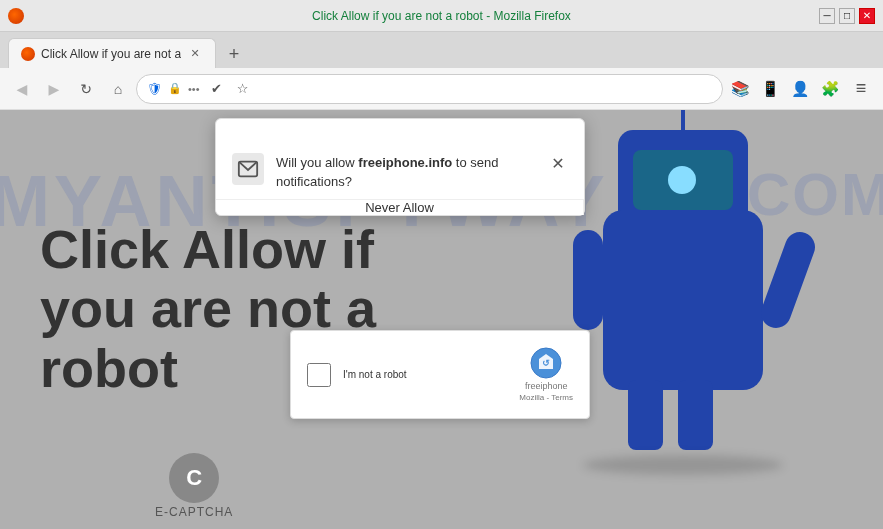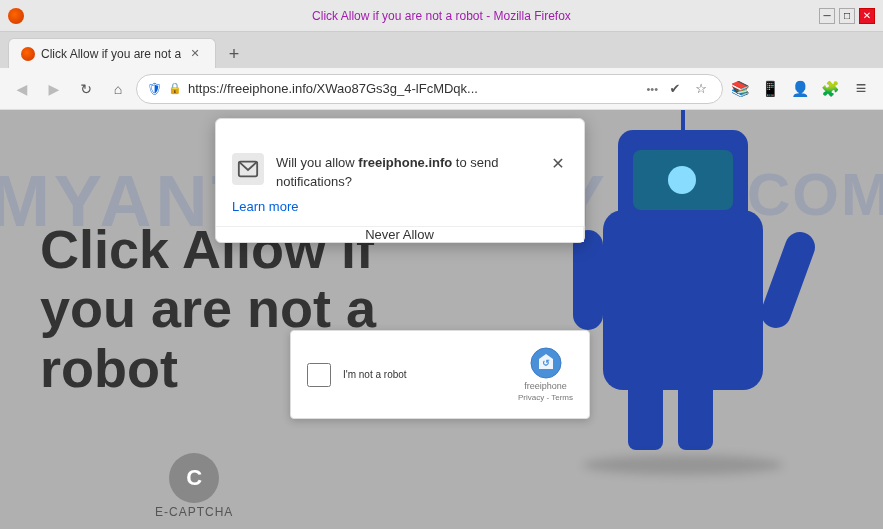--- a/index.html
+++ b/index.html
@@ -18,21 +18,21 @@
     .title-bar-icon {
       width: 16px; height: 16px; margin-right: 8px;
       background: radial-gradient(circle at 40% 40%, #ff6600, #cc3300);
       border-radius: 50%;
       flex-shrink: 0;
     }
     .title-bar-title {
       flex: 1;
       text-align: center;
       font-size: 12px;
-      color: #a21caf;
+      color: #15803d;
       position: absolute;
       left: 0; right: 0;
       pointer-events: none;
     }
     .window-controls {
       margin-left: auto;
       display: flex;
       gap: 4px;
       z-index: 1;
     }
@@ -432,21 +432,20 @@
 </div>
 
 <div class="nav-bar">
   <button class="nav-btn disabled">◀</button>
   <button class="nav-btn disabled">▶</button>
   <button class="nav-btn">↻</button>
   <button class="nav-btn">⌂</button>
   <div class="address-bar">
     <span class="shield-icon">🛡</span>
     <span class="lock-icon">🔒</span>
-    <span class="address-url">https://freeiphone.info/XWao87Gs3g_4-lFcMDqk...</span>
     <span class="address-ellipsis">•••</span>
     <div class="address-actions">
       <button class="addr-icon-btn">✔</button>
       <button class="addr-icon-btn">☆</button>
     </div>
   </div>
   <div class="nav-right">
     <button class="nav-btn" style="font-size:15px;">📚</button>
     <button class="nav-btn" style="font-size:15px;">📱</button>
     <button class="nav-btn" style="font-size:15px;">👤</button>
@@ -482,21 +481,21 @@
     <input type="checkbox" class="recaptcha-checkbox" style="">
     <span class="recaptcha-label">I'm not a robot</span>
     <div class="recaptcha-branding">
       <svg class="recaptcha-logo" viewBox="0 0 64 64">
         <circle cx="32" cy="32" r="30" fill="#4a90d9" stroke="#3a7bc8" stroke-width="2"></circle>
         <path d="M32 14 L46 24 L46 44 L18 44 L18 24 Z" fill="white" opacity="0.9"></path>
         <text x="32" y="38" text-anchor="middle" font-size="18" font-weight="bold" fill="#4a90d9">↺</text>
       </svg>
       <span class="recaptcha-text">freeiphone</span>
       <span class="recaptcha-links">
-        <span>Privacy</span>
+        <span>Mozilla</span>
         <span> - </span>
         <span>Terms</span>
       </span>
     </div>
   </div>
 
   <div class="ecaptcha-logo">
     <div class="ecaptcha-circle">
       <span>C</span>
     </div>
@@ -511,19 +510,18 @@
           <polyline points="2,4 12,13 22,4"></polyline>
         </svg>
       </div>
       <div class="notif-text">
         <span class="notif-title">
           <span>Will you allow </span><strong>freeiphone.info</strong><span> to send notifications?</span>
         </span>
       </div>
       <button class="notif-close">✕</button>
     </div>
-    <a class="notif-learn-more">Learn more</a>
     <div class="notif-buttons">
       <button class="notif-btn-never">Never Allow</button>
     </div>
   </div>
 
 </div>
 
 </body></html>

